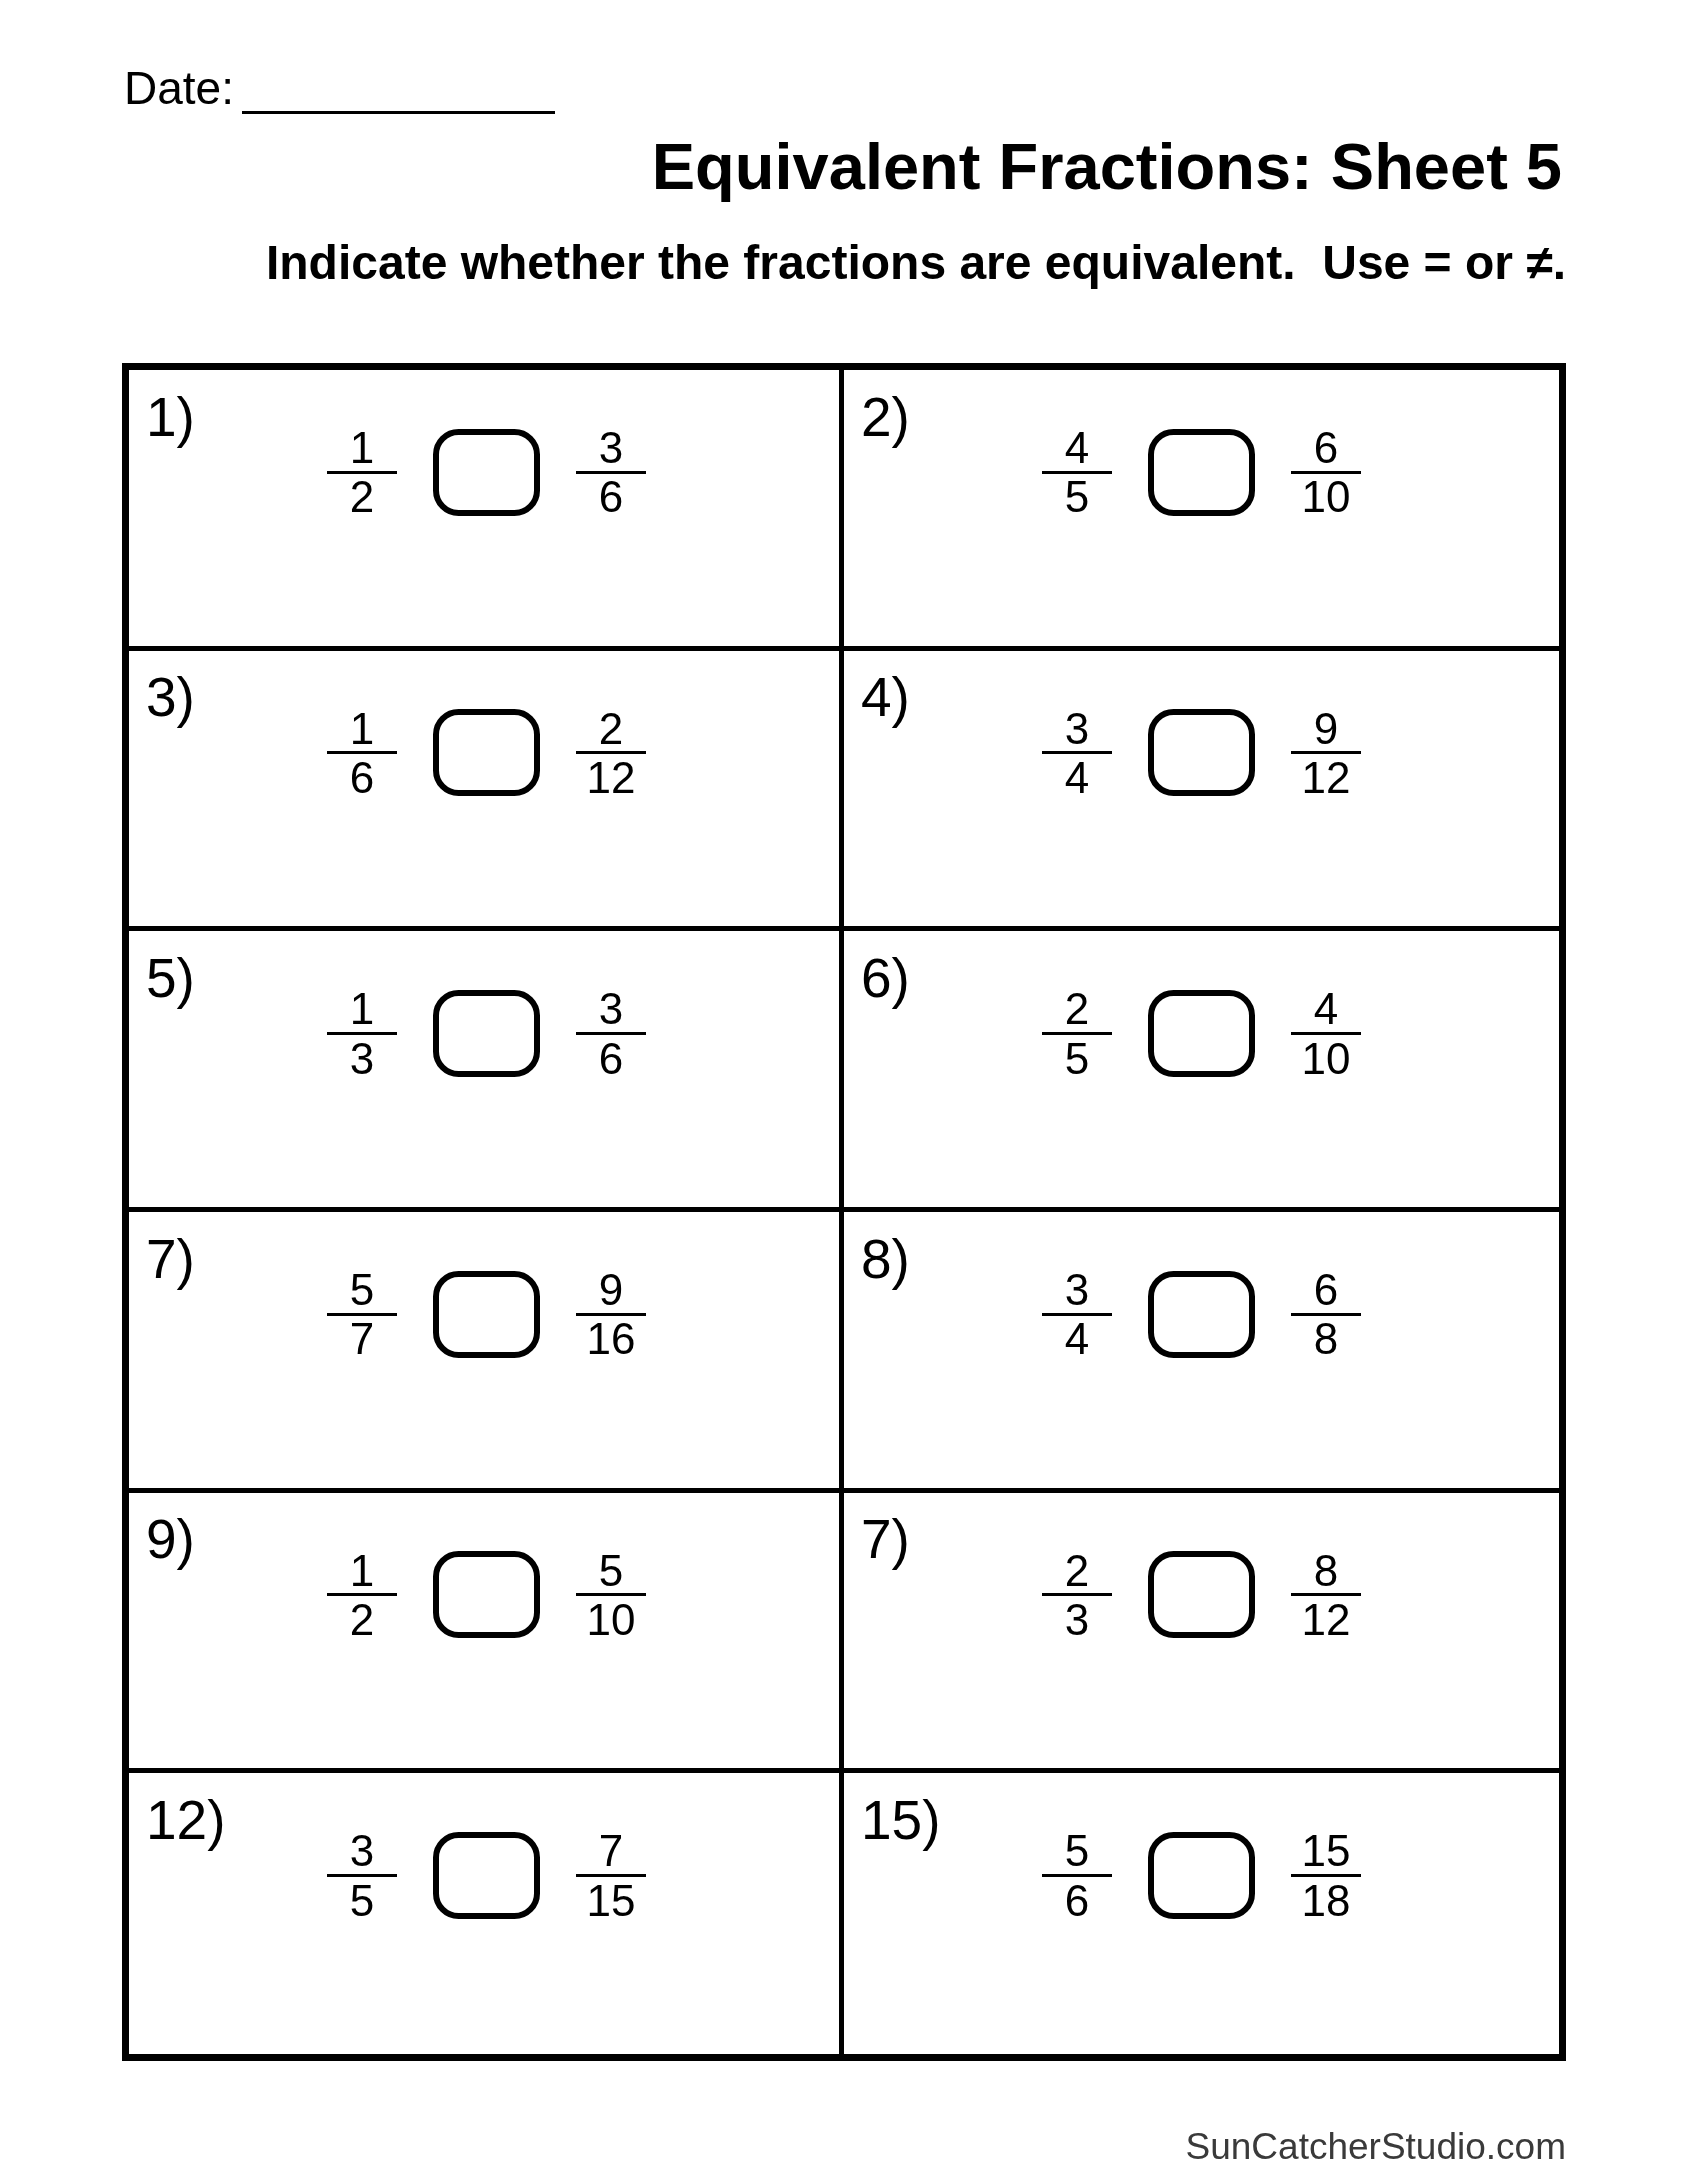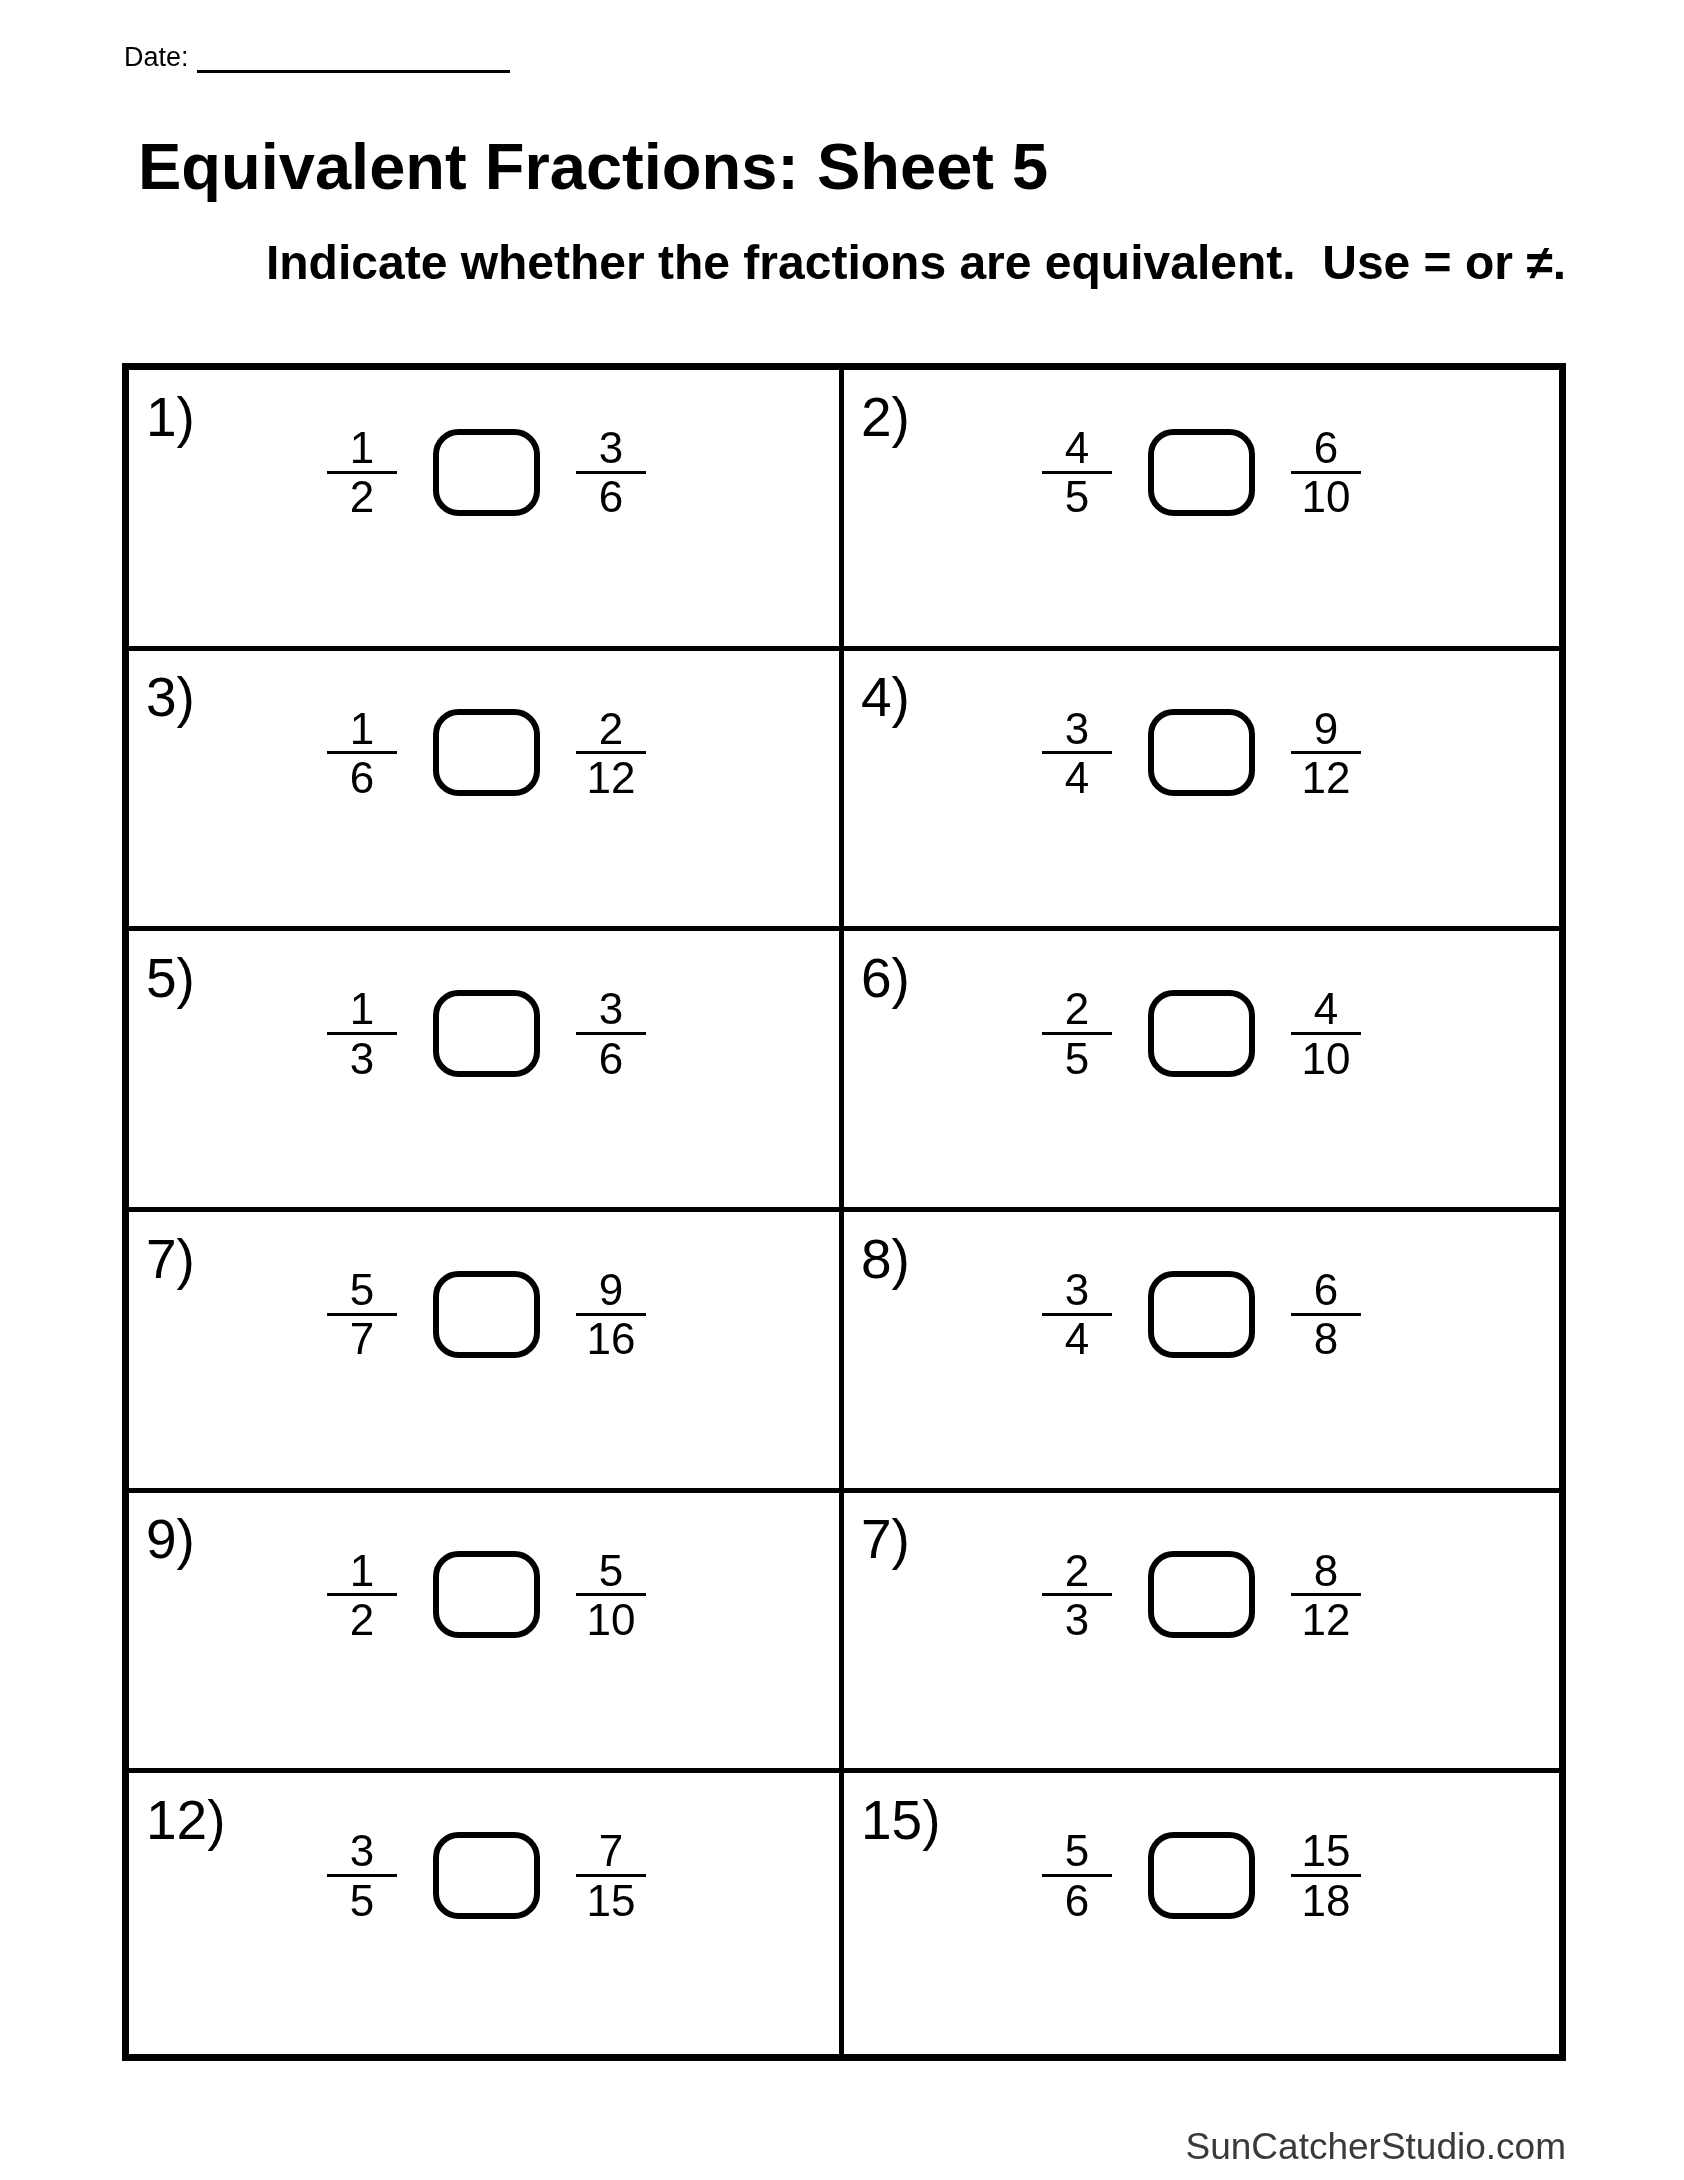--- a/index.html
+++ b/index.html
@@ -9,43 +9,43 @@
     height: 2181px;
     background: #ffffff;
     font-family: "Liberation Sans", sans-serif;
     color: #000000;
     overflow: hidden;
   }
 
   
   .header-field {
     position: absolute;
-    top: 31px;
+    top: 63px;
     display: flex;
     align-items: flex-end;
-    font-size: 27px;
+    font-size: 46px;
     font-weight: 400;
   }
   .header-field .label { line-height: 1.1; }
   .fill-line {
     border-bottom: 3.4px solid #000;
     height: 39px;
   }
   .date-field { left: 124px; }
   .date-field .fill-line { width: 313px; margin-left: 8.5px; }
   .name-field { left: 908px; }
   .name-field .fill-line { width: 521px; margin-left: 6.8px; }
 
   
   .title {
     position: absolute;
     top: 129px;
-    left: 138px;
+    left: 118px;
     width: 1444px;
-    text-align: left;
+    text-align: right;
     font-size: 65px;
     font-weight: 700;
     letter-spacing: 0px;
   }
   .instructions {
     position: absolute;
     top: 235px;
     left: 122px;
     width: 1444px;
     text-align: right;

